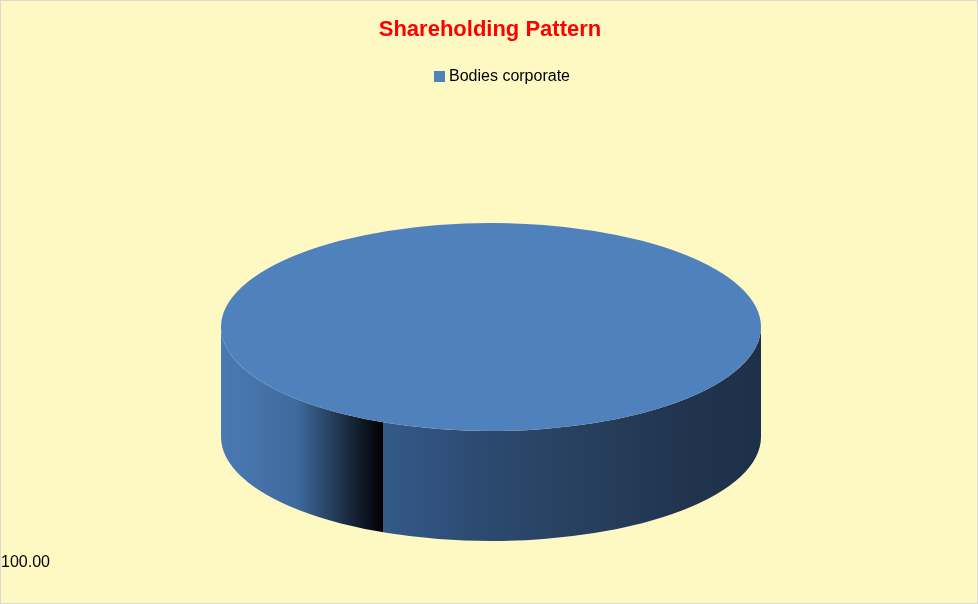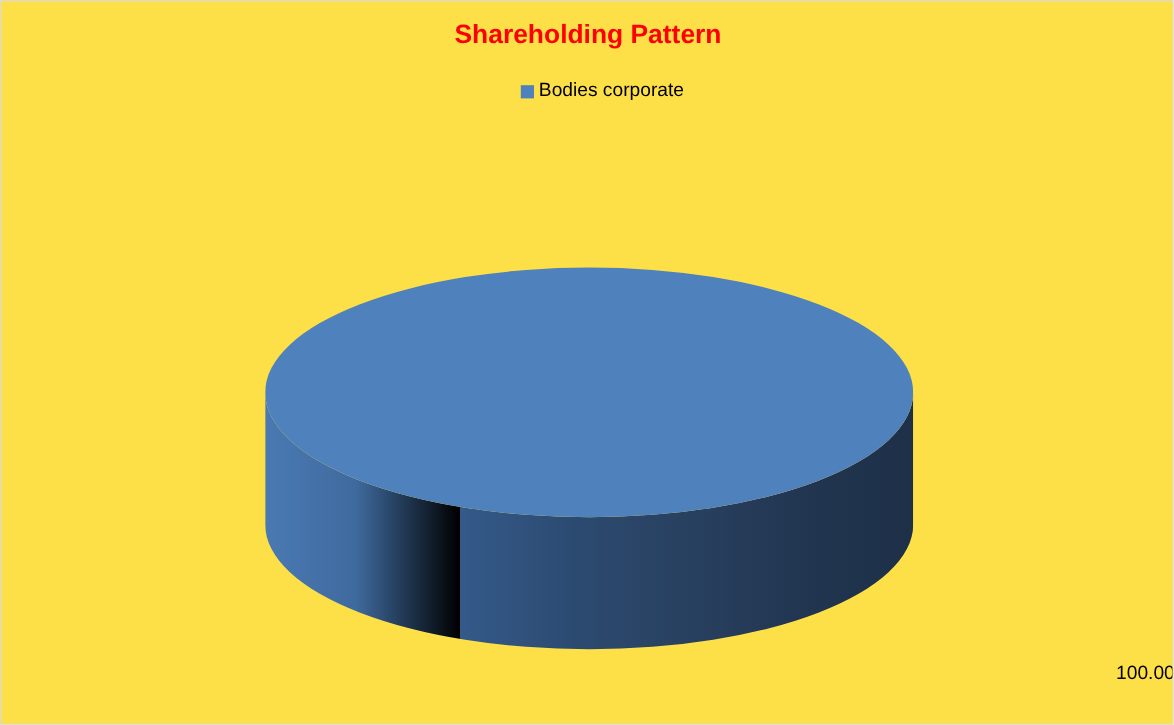--- a/index.html
+++ b/index.html
@@ -8,21 +8,21 @@
     padding: 0;
     background: #ffffff;
   }
   body {
     font-family: "Liberation Sans", sans-serif;
   }
   #chart-frame {
     position: relative;
     width: 978px;
     height: 604px;
-    background: #fde047;
+    background: #fef9c3;
     border: 1px solid #d9d9d9;
     box-sizing: border-box;
     overflow: hidden;
   }
   #chart-title {
     position: absolute;
     left: 0;
     top: 15px;
     width: 978px;
     text-align: center;
@@ -73,21 +73,21 @@
   #pie-svg {
     display: block;
     width: 540px;
     height: 330px;
   }
   #data-label-100 {
     position: absolute;
     left: 0;
     top: 552px;
     width: 978px;
-    text-align: right;
+    text-align: left;
     font-size: 16px;
     color: #000000;
     font-family: "Liberation Sans", sans-serif;
     white-space: nowrap;
   }
 </style>
 </head>
 <body>
 
 <div id="chart-frame">

